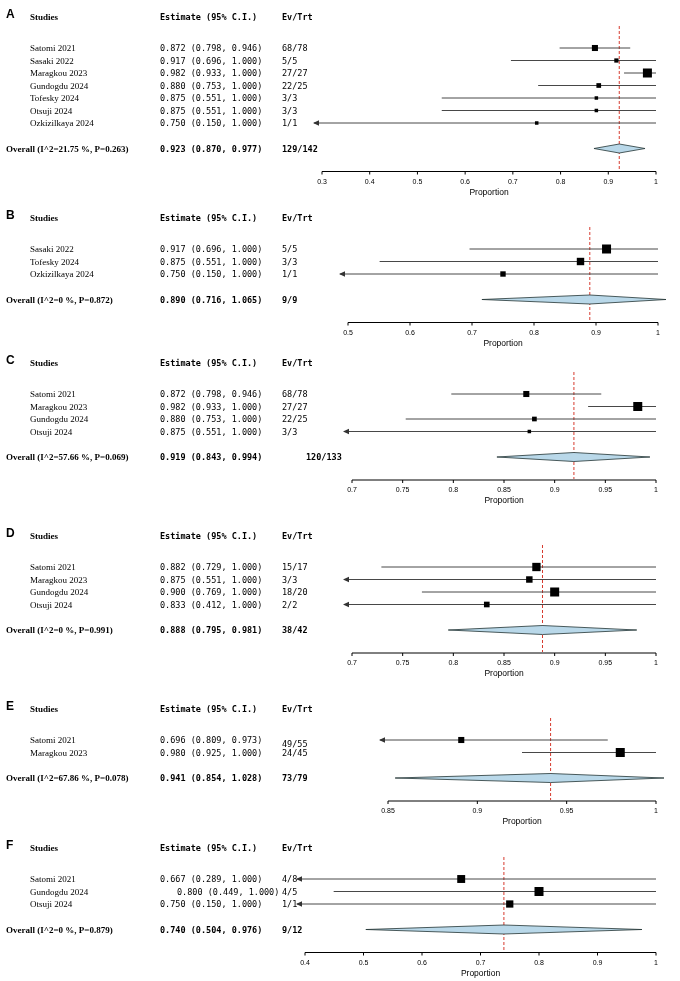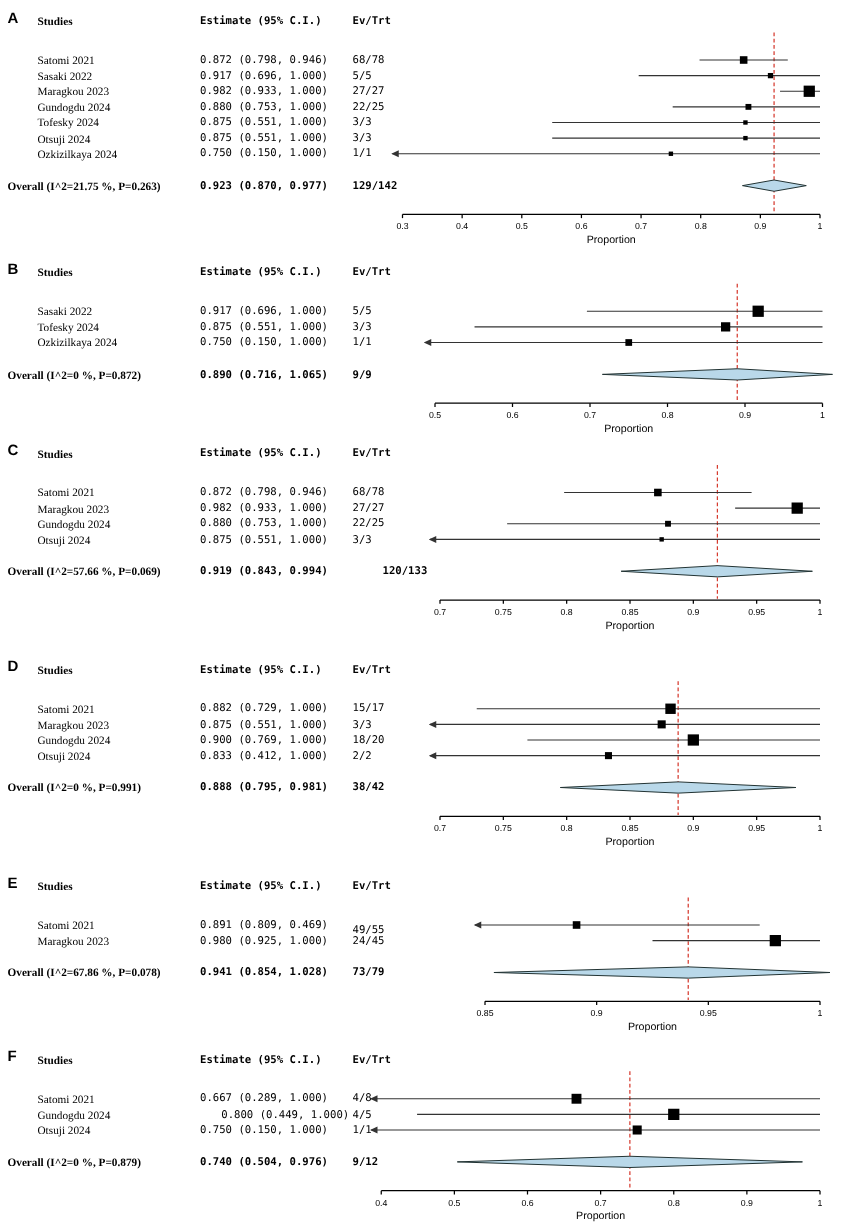--- a/index.html
+++ b/index.html
@@ -228,21 +228,21 @@
         <text x="656" y="138" text-anchor="middle" font-size="7" font-family="Liberation Sans, sans-serif" fill="#000">1</text>
         <text x="504" y="149" text-anchor="middle" font-size="8.5" font-family="Liberation Sans, sans-serif" fill="#000">Proportion</text>
       </svg>
     </div>
     <div class="panel" style="height: 134px;">
       <span class="t plabel" style="left: 6px; top: 0px;">E</span>
       <span class="t sans bold" style="left: 30px; top: 4px;">Studies</span>
       <span class="t mono bold" style="left: 160px; top: 4px;">Estimate (95% C.I.)</span>
       <span class="t mono bold" style="left: 282px; top: 4px;">Ev/Trt</span>
       <span class="t sans" style="left: 30px; top: 35px;">Satomi 2021</span>
-      <span class="t mono" style="left: 160px; top: 35px;">0.891 (0.809, 0.469)</span>
+      <span class="t mono" style="left: 160px; top: 35px;">0.696 (0.809, 0.973)</span>
       <span class="t mono" style="left: 282px; top: 39px;">49/55</span>
       <span class="t sans" style="left: 30px; top: 47.5px;">Maragkou 2023</span>
       <span class="t mono" style="left: 160px; top: 47.5px;">0.980 (0.925, 1.000)</span>
       <span class="t mono" style="left: 282px; top: 47.5px;">24/45</span>
       <span class="t sans bold" style="left: 6px; top: 73px;">Overall (I^2=67.86 %, P=0.078)</span>
       <span class="t mono bold" style="left: 160px; top: 73px;">0.941 (0.854, 1.028)</span>
       <span class="t mono bold" style="left: 282px; top: 73px;">73/79</span>
       <svg width="680" height="134">
         <line x1="550.5866666666666" x2="550.5866666666666" y1="18" y2="100" stroke="#d63b2f" stroke-width="1" stroke-dasharray="3,2"></line>
         <line x1="380" x2="607.76" y1="40" y2="40" stroke="#333333" stroke-width="0.9"></line>

